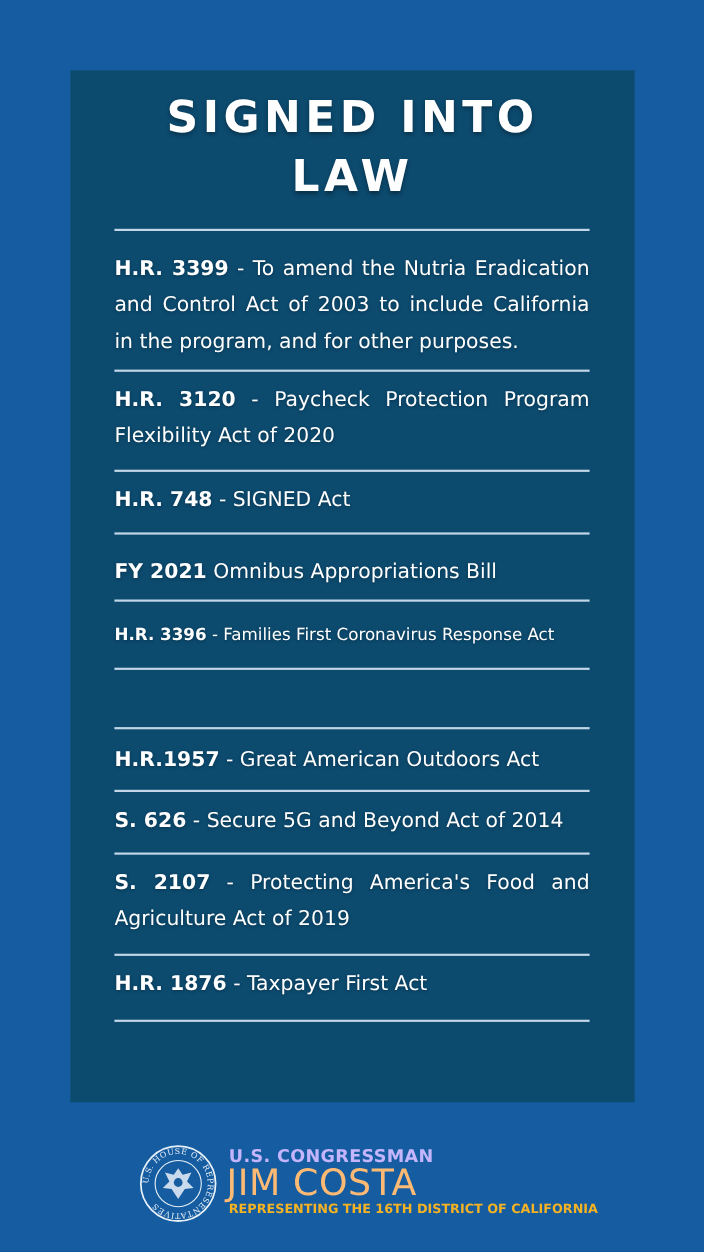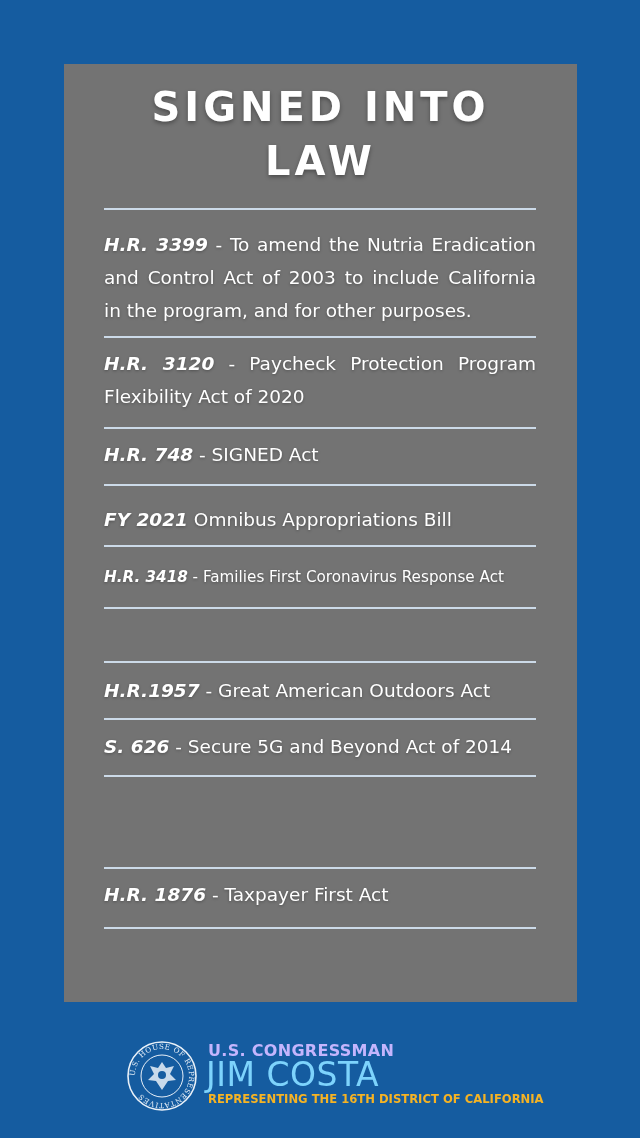--- a/index.html
+++ b/index.html
@@ -1,29 +1,29 @@
 <!DOCTYPE html>
 <html><head>
 <meta charset="utf-8">
 <style>
   html, body { margin:0; padding:0; }
   body { width:640px; height:1138px; background:#155ca0; position:relative; overflow:hidden;
          font-family:"DejaVu Sans","Liberation Sans",sans-serif; color:#fff; }
-  .card { position:absolute; left:64px; top:64px; width:513px; height:938px; background:#737373; }
+  .card { position:absolute; left:64px; top:64px; width:513px; height:938px; background:#0c4a6e; }
   .title { position:absolute; left:0; right:0; top:16px; text-align:center; font-weight:bold;
            font-size:40px; line-height:54px; letter-spacing:4px; text-shadow:0 2px 4px rgba(0,0,0,0.35); }
   .rule { position:absolute; left:40px; width:432px; height:2px; background:#d6e6f5; opacity:0.9; }
   .item { position:absolute; left:40px; width:432px; font-size:18.5px; line-height:33px;
           text-shadow:0 1px 3px rgba(0,0,0,0.3); text-align:justify; }
   .item.small { font-size:15.2px; text-align:left; white-space:nowrap; }
-  .item b { font-weight:bold;font-style:italic; }
+  .item b { font-weight:bold; }
   .footer { position:absolute; left:126px; top:1040px; height:72px; width:400px; }
   .seal { position:absolute; left:0; top:0; width:72px; height:72px; }
   .f1 { position:absolute; left:82px; top:1px; font-size:16px; font-weight:bold; color:#c4b5fd; letter-spacing:0.3px; }
-  .f2 { position:absolute; left:80px; top:15px; font-size:33px; color:#7dd3fc; font-family:"DejaVu Sans","Liberation Sans",sans-serif; font-weight:normal; letter-spacing:0.5px; }
+  .f2 { position:absolute; left:80px; top:15px; font-size:33px; color:#fdba74; font-family:"DejaVu Sans","Liberation Sans",sans-serif; font-weight:normal; letter-spacing:0.5px; }
   .f3 { position:absolute; left:82px; top:52px; font-size:11.6px; font-weight:bold; color:#f5b324; white-space:nowrap; }
 </style>
 </head>
 <body>
 
 <div class="card">
   <div class="title">
     <div>SIGNED INTO</div>
     <div>LAW</div>
   </div>
@@ -35,31 +35,32 @@
 
   <div class="item" style="top:283px"><b>H.R. 3120</b><span> - Paycheck Protection Program Flexibility Act of 2020</span></div>
   <div class="rule" style="top:363px"></div>
 
   <div class="item" style="top:374px"><b>H.R. 748</b><span> - SIGNED Act</span></div>
   <div class="rule" style="top:420px"></div>
 
   <div class="item" style="top:439px"><b>FY 2021</b><span> Omnibus Appropriations Bill</span></div>
   <div class="rule" style="top:481px"></div>
 
-  <div class="item small" style="top:497px"><b>H.R. 3418</b><span> - Families First Coronavirus Response Act</span></div>
+  <div class="item small" style="top:497px"><b>H.R. 3396</b><span> - Families First Coronavirus Response Act</span></div>
   <div class="rule" style="top:543px"></div>
 
   <div class="rule" style="top:597px"></div>
 
   <div class="item" style="top:610px"><b>H.R.1957</b><span> - Great American Outdoors Act</span></div>
   <div class="rule" style="top:654px"></div>
 
   <div class="item" style="top:666px"><b>S. 626</b><span> - Secure 5G and Beyond Act of 2014</span></div>
   <div class="rule" style="top:711px"></div>
 
+  <div class="item" style="top:722px"><b>S. 2107</b><span> - Protecting America's Food and Agriculture Act of 2019</span></div>
   <div class="rule" style="top:803px"></div>
 
   <div class="item" style="top:814px"><b>H.R. 1876</b><span> - Taxpayer First Act</span></div>
   <div class="rule" style="top:863px"></div>
 </div>
 
 <div class="footer">
   <svg class="seal" viewBox="0 0 72 72">
     <defs>
       <path id="sealArc" d="M36,36 m-27,0 a27,27 0 1,1 54,0 a27,27 0 1,1 -54,0"></path>

